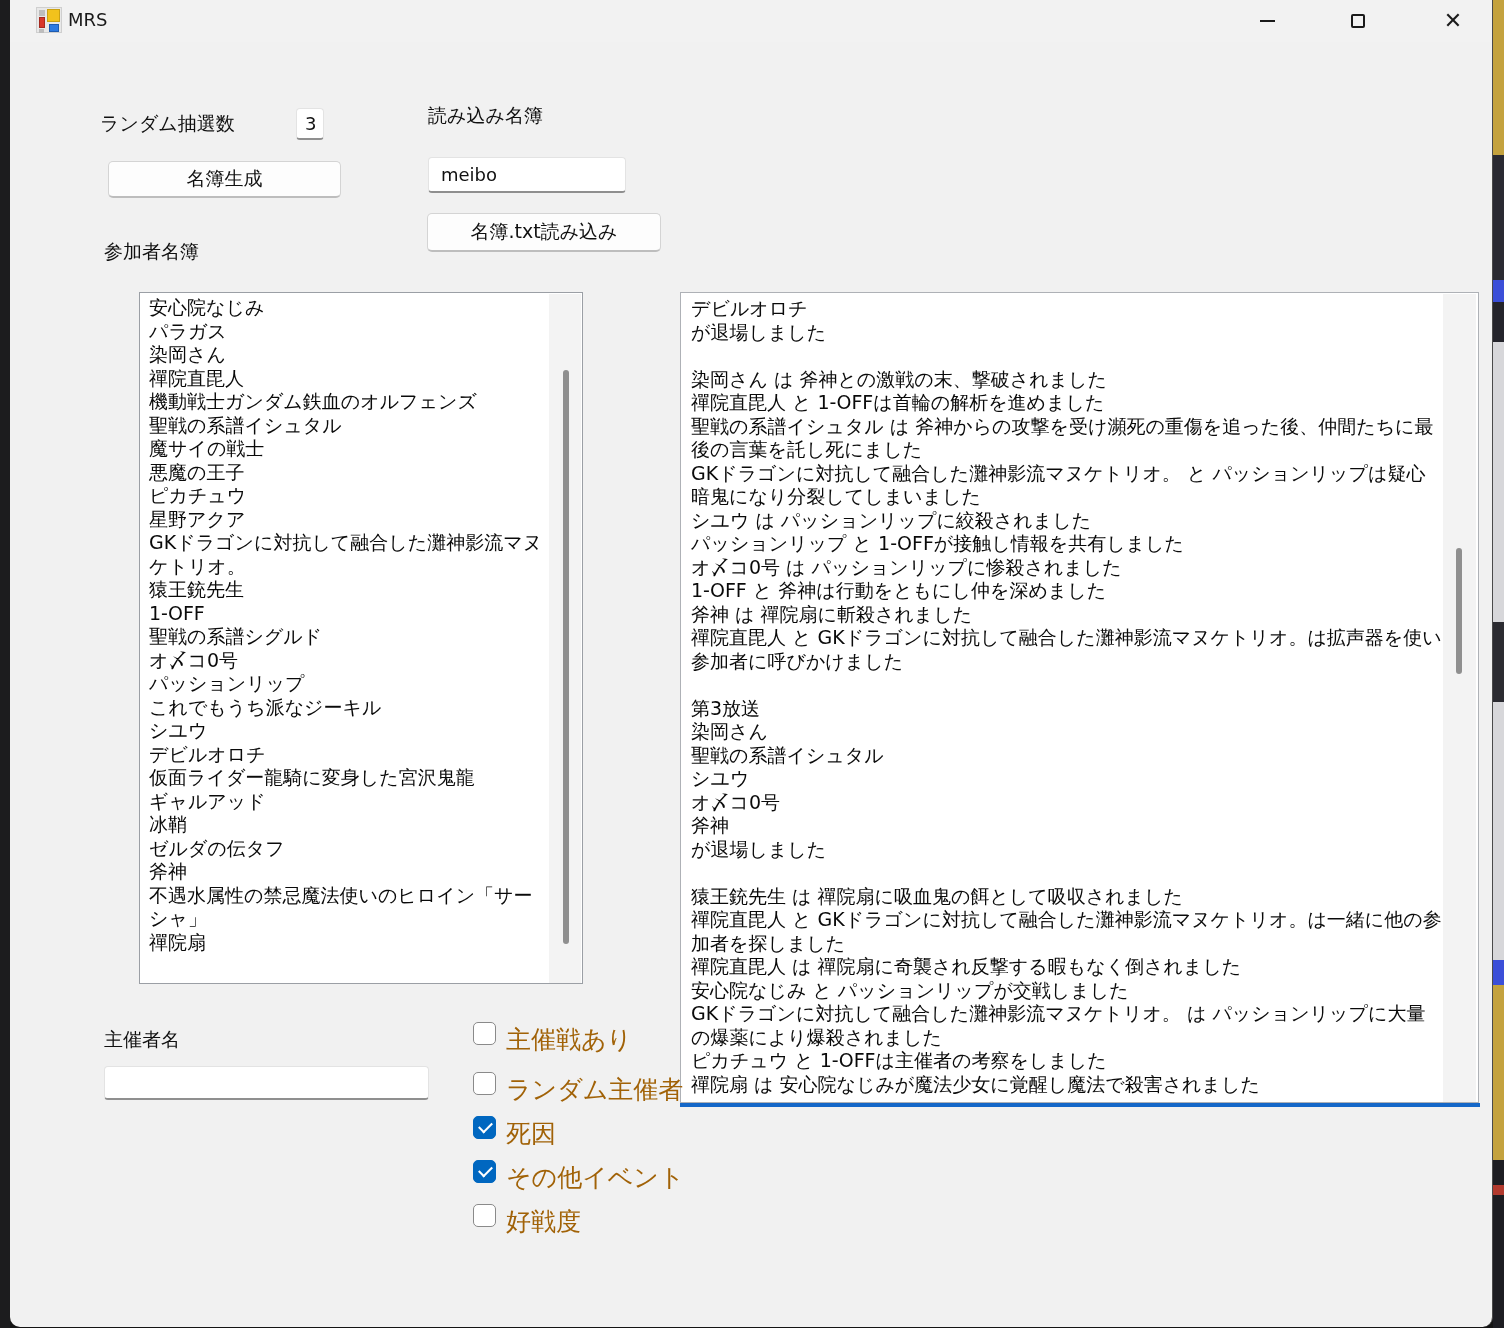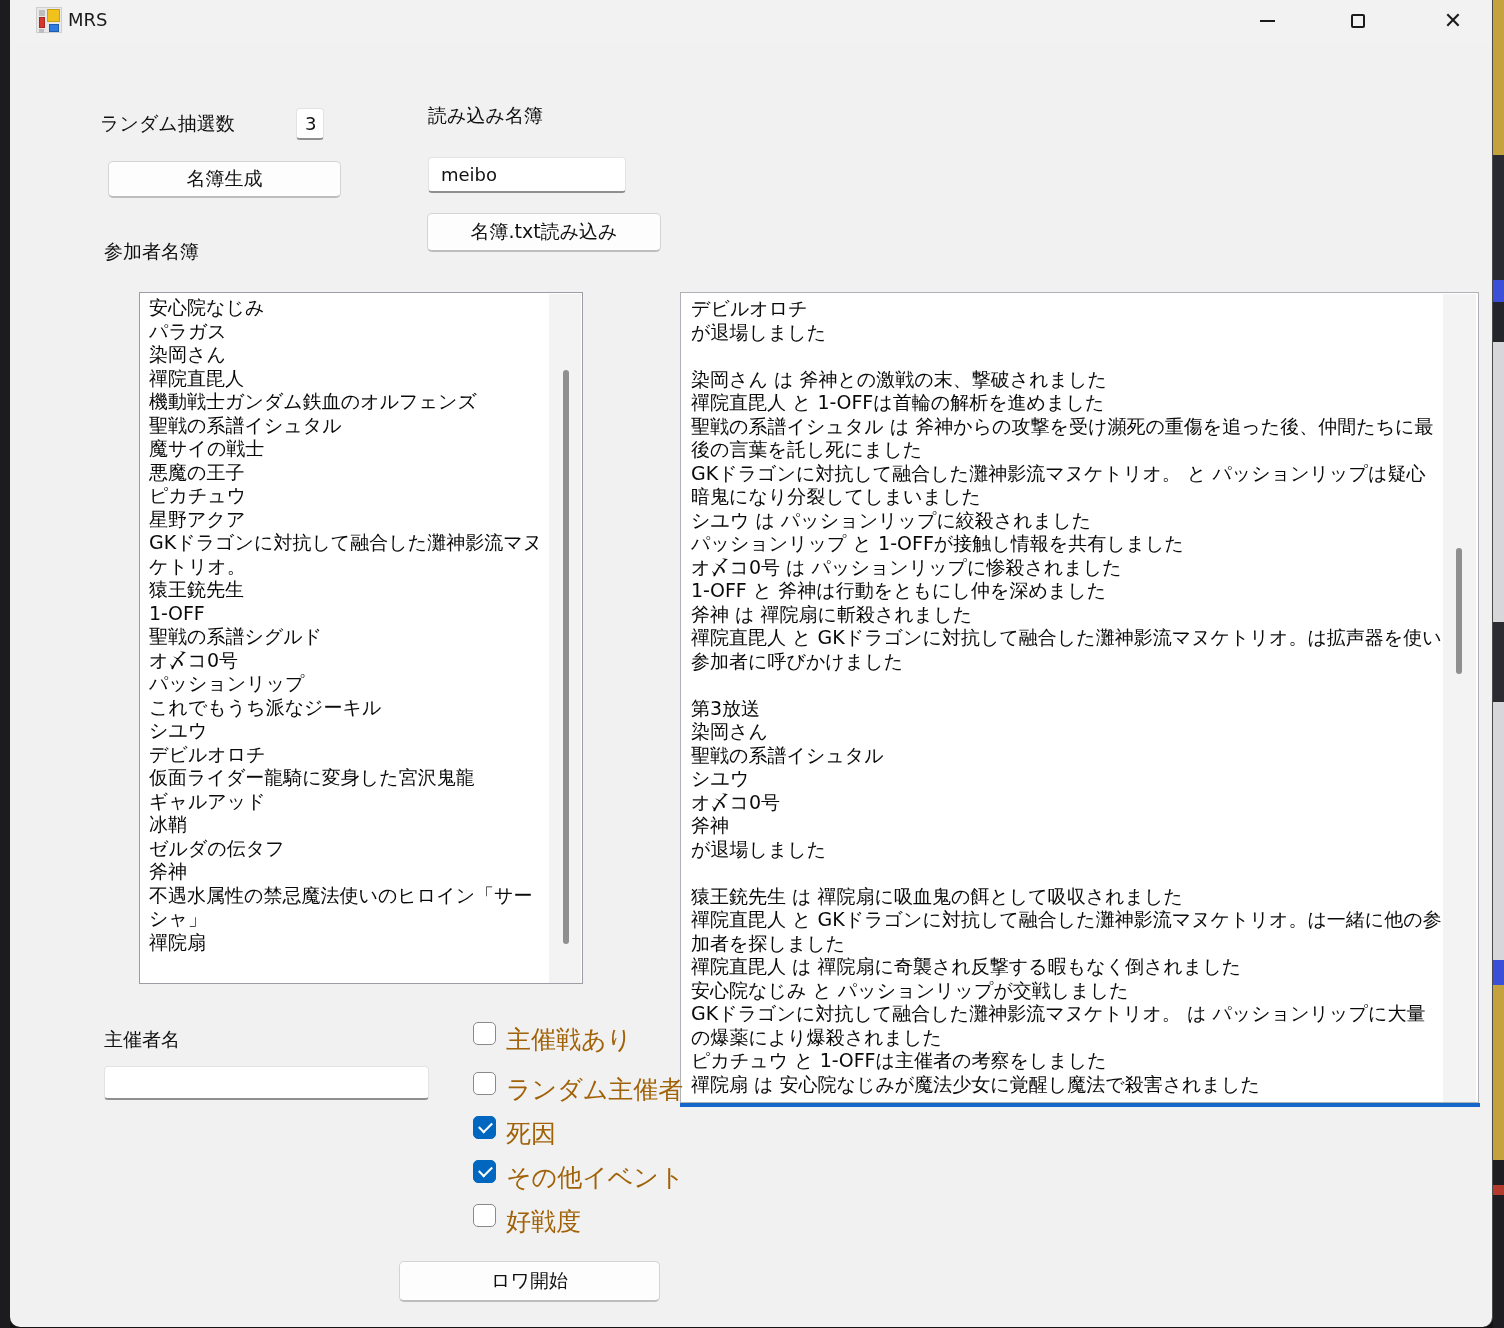--- a/index.html
+++ b/index.html
@@ -192,15 +192,14 @@
   </div>
   <div class="chk-row" style="left:463px; top:1160px;">
     <div class="chk-box checked"></div>
     <div class="chk-label">その他イベント</div>
   </div>
   <div class="chk-row" style="left:463px; top:1204px;">
     <div class="chk-box"></div>
     <div class="chk-label">好戦度</div>
   </div>
 
-  <div class="btn" style="left:389px; top:1261px; width:261px; height:41px;">ロワ開始</div>
 
 </div>
 
 </body></html>

